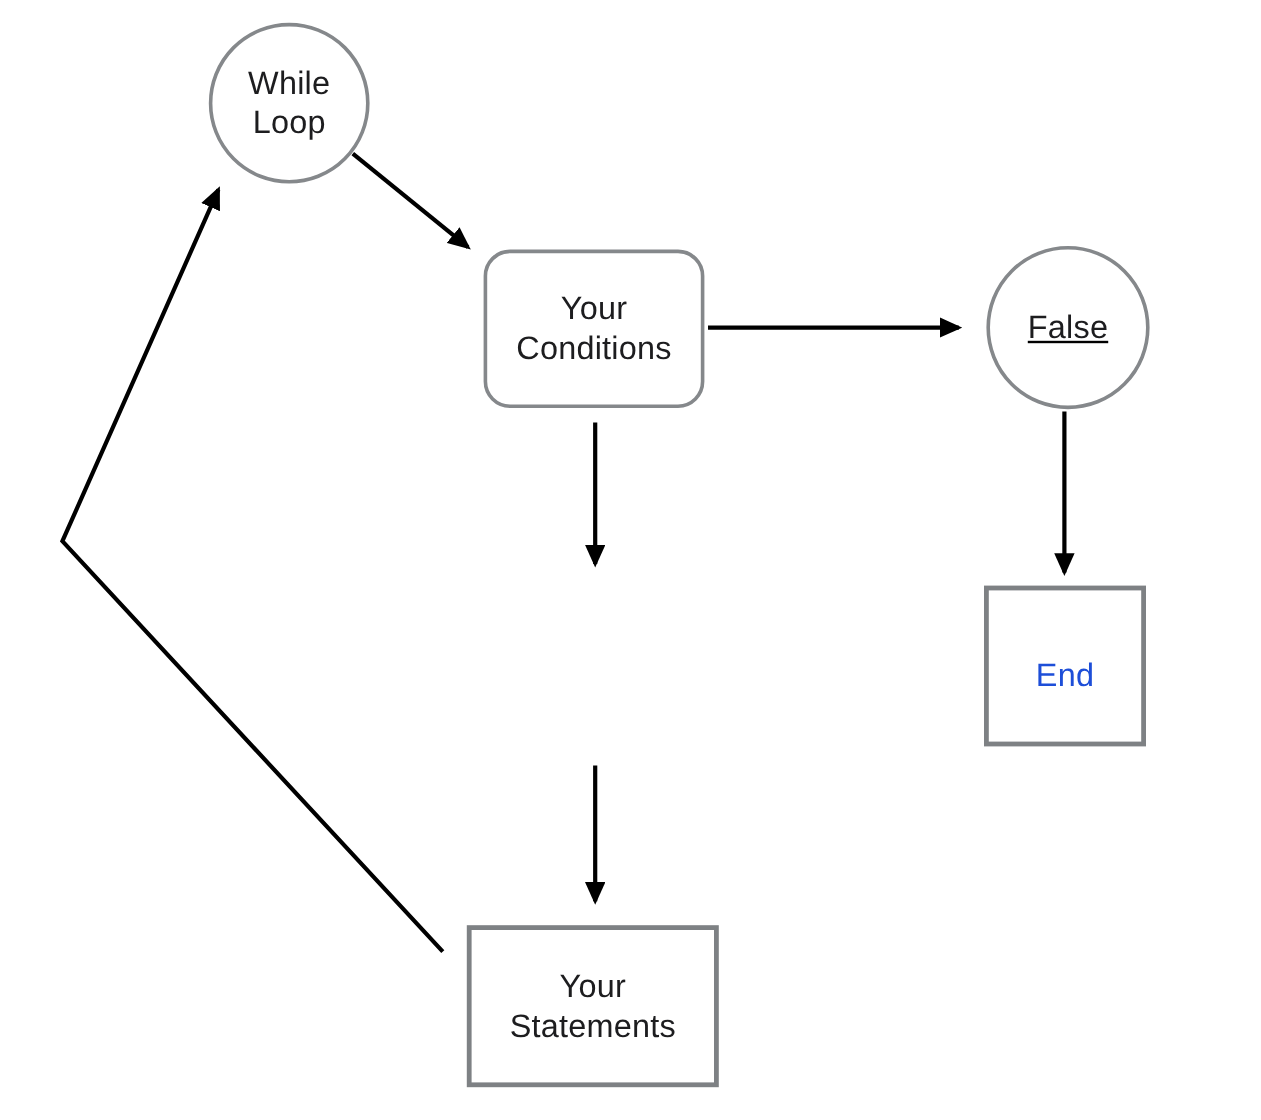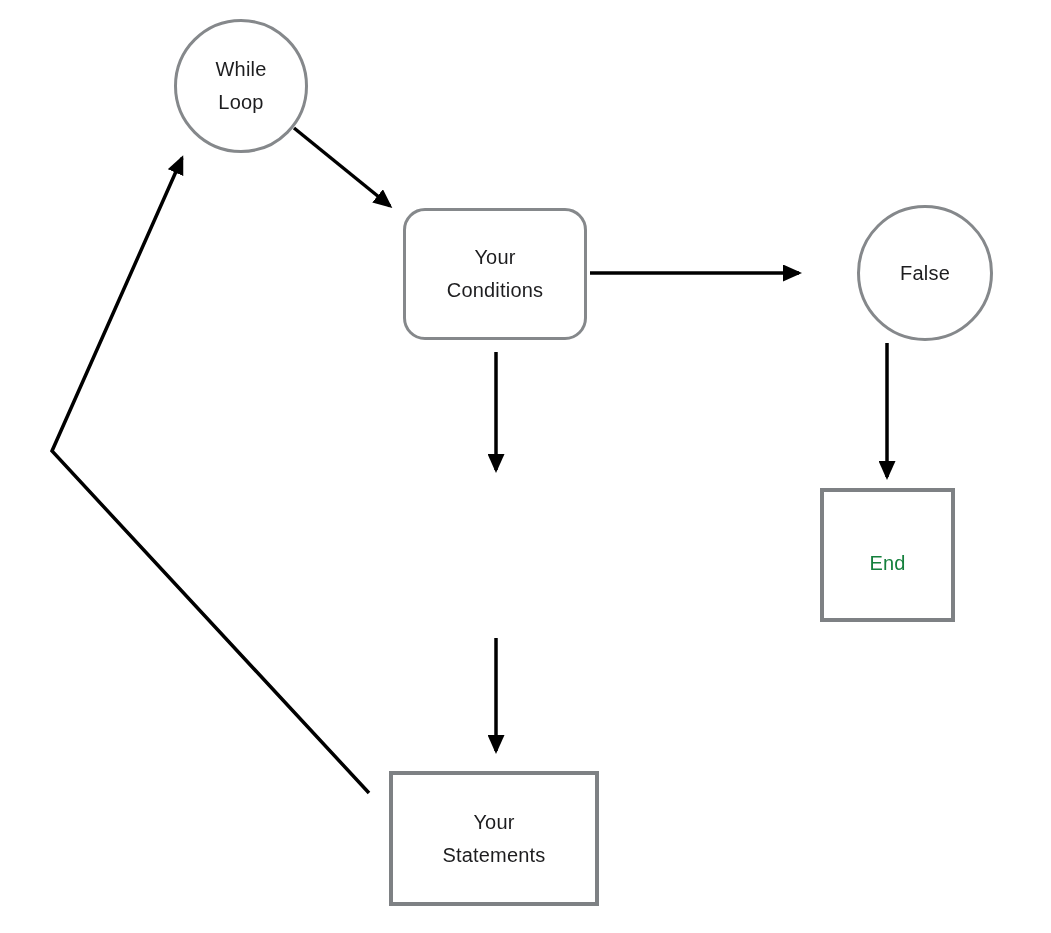--- a/index.html
+++ b/index.html
@@ -28,41 +28,41 @@
     box-sizing: border-box;
     background: #ffffff;
     display: flex;
     align-items: center;
     justify-content: center;
     text-align: center;
     z-index: 2;
   }
   .node .label {
     white-space: pre-line;
-    font-size: 20px;
+    font-size: 27px;
     line-height: 33px;
     color: #1d1d1f;
     letter-spacing: 0.2px;
   }
   .circle {
     border: 3px solid #85888b;
     border-radius: 50%;
   }
   .node-while-loop   { left: 174px; top:  19px; width: 134px; height: 134px; }
   .node-conditions   {
     left: 403px; top: 208px; width: 184px; height: 132px;
     border: 3px solid #85888b; border-radius: 22px;
   }
-  .node-false        { left: 857px; top: 205px; width: 136px; height: 136px; }
+  .node-false        { left: 822px; top: 205px; width: 136px; height: 136px; text-decoration: underline; }
   .node-true         { left: 428px; top: 487px; width: 134px; height: 134px; }
   .node-end          {
     left: 820px; top: 488px; width: 135px; height: 134px;
     border: 4px solid #7e8184;
   }
-  .node-end .label   { color: #15803d; margin-top: 16px; }
+  .node-end .label   { color: #1d4ed8; margin-top: 16px; }
   .node-statements   {
     left: 389px; top: 771px; width: 210px; height: 135px;
     border: 4px solid #7e8184;
   }
 </style>
 </head>
 <body>
 
 <div class="canvas">
 

